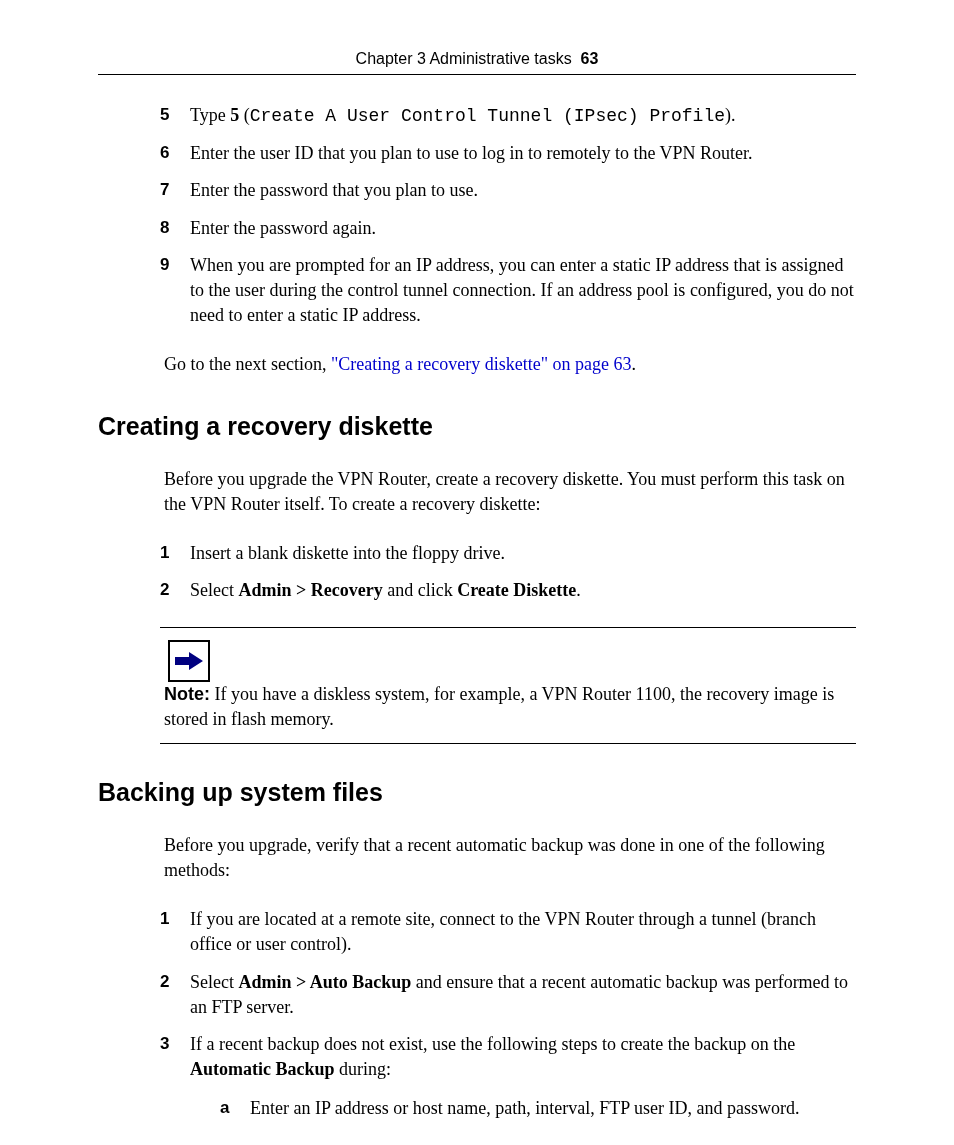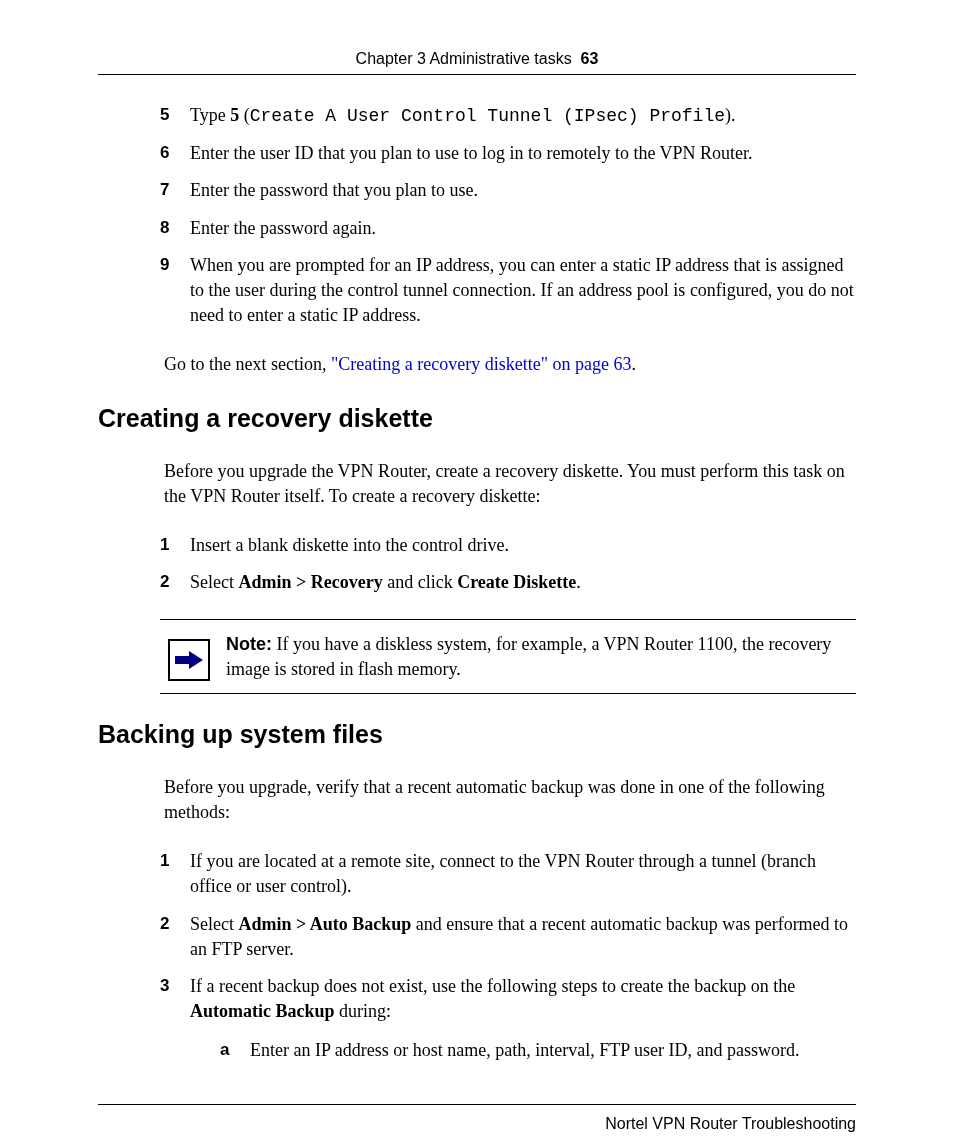--- a/index.html
+++ b/index.html
@@ -67,35 +67,36 @@
     line-height: 1.4;
   }
   a.xref {
     color: #0000cc;
     text-decoration: none;
   }
   h2.section {
     font-family: Arial, Helvetica, sans-serif;
     font-weight: bold;
     font-size: 25px;
-    margin: 26px 0 26px 0;
+    margin: 34px 0 26px 0;
   }
   .mono {
     font-family: Liberation Mono, monospace;
   }
   .bold {
     font-weight: bold;
   }
   .note-box {
     border-top: 1.5px solid #000;
     border-bottom: 1.5px solid #000;
     padding: 12px 4px;
     margin: 18px 0 16px 0;
     display: flex;
-    align-items: flex-end;
+    align-items: flex-start;
+    flex-direction: column;
   }
   .note-icon-wrap {
     border: 2.5px solid #000;
     width: 38px;
     height: 38px;
     flex: 0 0 38px;
     display: flex;
     align-items: center;
     justify-content: center;
     margin-right: 16px;
@@ -172,21 +173,21 @@
   </div>
 
   <h2 class="section">Creating a recovery diskette</h2>
 
   <div class="content">
     <p class="para">Before you upgrade the VPN Router, create a recovery diskette. You must perform this task on the VPN Router itself. To create a recovery diskette:</p>
 
     <ol class="steps">
       <li>
         <span class="num">1</span>
-        <span class="txt">Insert a blank diskette into the control drive.</span>
+        <span class="txt">Insert a blank diskette into the floppy drive.</span>
       </li>
       <li>
         <span class="num">2</span>
         <span class="txt">
           <span>Select </span><span class="bold">Admin &gt; Recovery</span><span> and click </span><span class="bold">Create Diskette</span><span>.</span>
         </span>
       </li>
     </ol>
 
     <div class="note-box">

